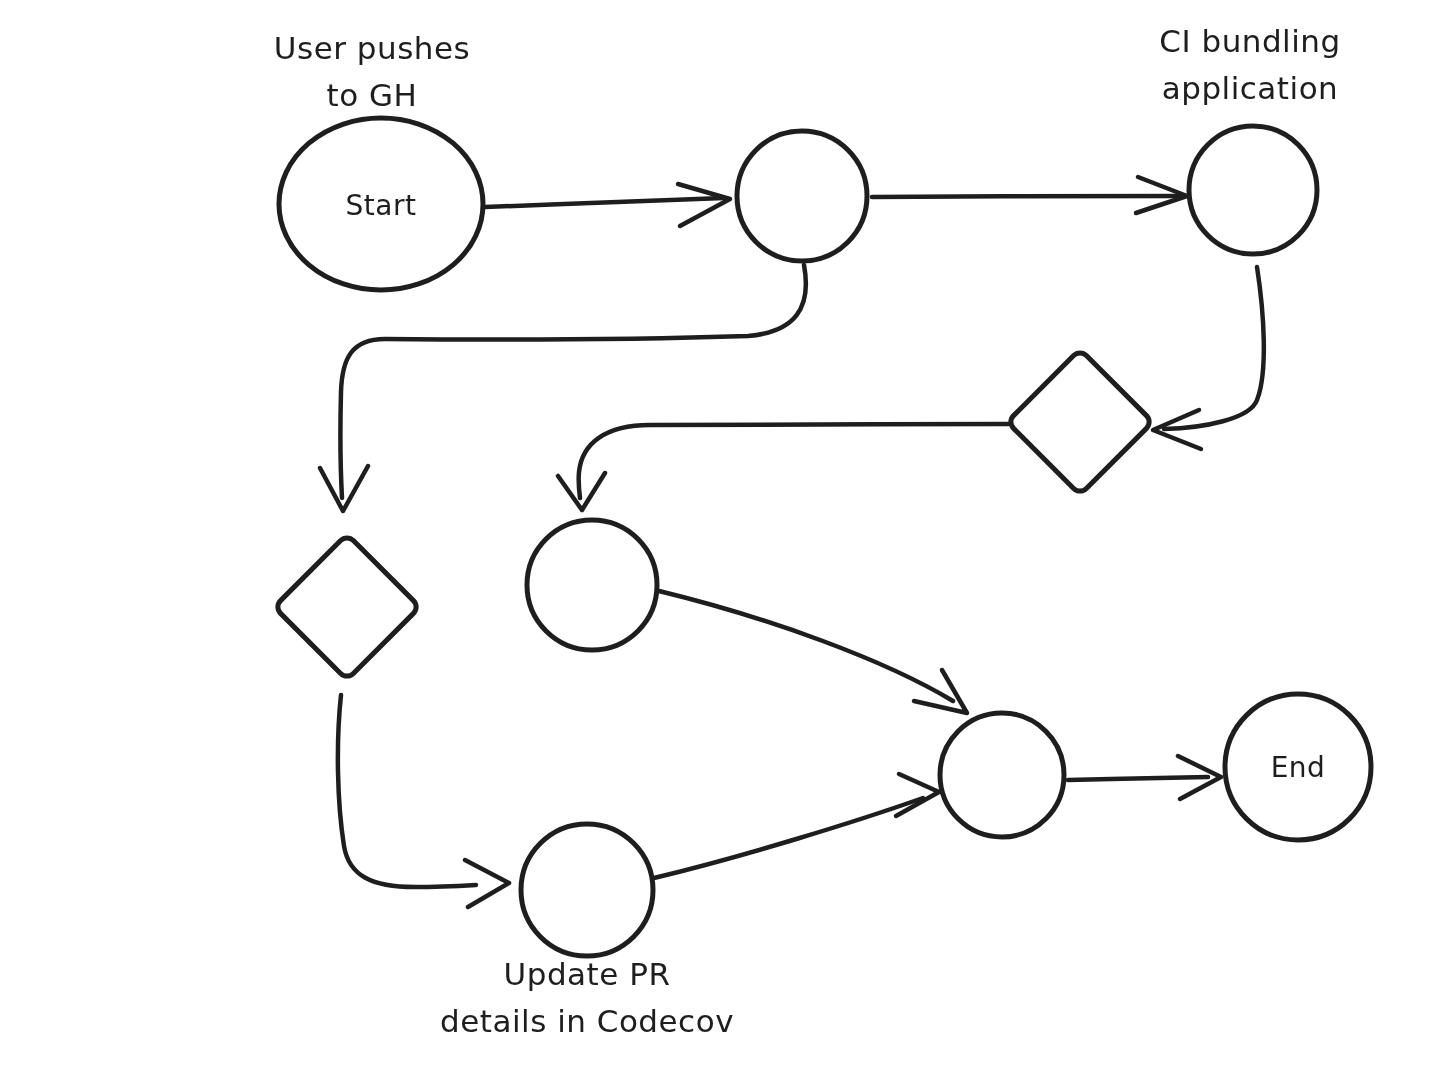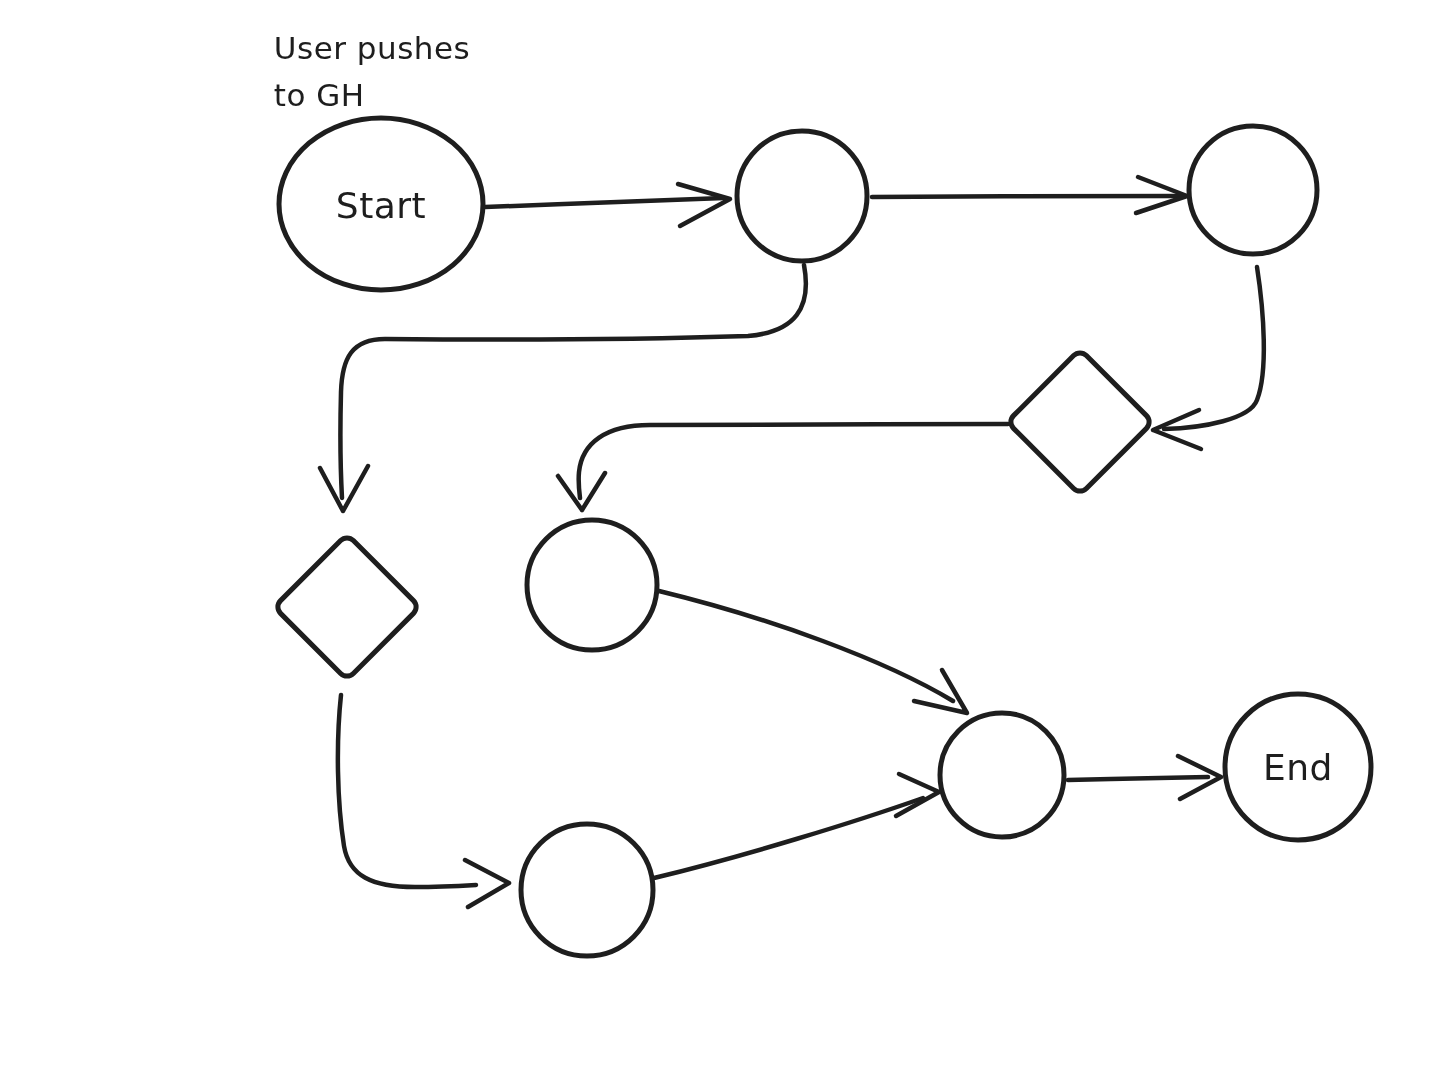--- a/index.html
+++ b/index.html
@@ -17,31 +17,32 @@
     color: #1e1e1e;
   }
   #diagram-svg {
     position: absolute;
     left: 0;
     top: 0;
   }
   .caption {
     position: absolute;
     transform: translateX(-50%);
+    text-align: center;
     white-space: pre-line;
     font-size: 31px;
     line-height: 47px;
     letter-spacing: 0.5px;
     color: #1e1e1e;
   }
   .node-label {
     position: absolute;
     transform: translate(-50%, -50%);
     text-align: right;
-    font-size: 36px;
+    font-size: 28px;
     letter-spacing: 0.5px;
     color: #1e1e1e;
     white-space: nowrap;
   }
   .shape {
     fill: none;
     stroke: #1e1e1e;
     stroke-width: 5;
     stroke-linecap: round;
     stroke-linejoin: round;
@@ -115,14 +116,18 @@
       <path class="edge" d="M 1068 780 C 1115 779 1165 778 1208 777"></path>
       <path class="edge" d="M 1178 756 L 1221 777 M 1180 799 L 1221 777"></path>
     </g>
   </svg>
 
   <div class="node-label" style="left:381px; top:205px">Start</div>
   <div class="node-label" style="left:1298px; top:767px">End</div>
 
   <div class="caption" style="left:372px; top:25px">User pushes
 to GH</div>
+  <div class="caption" style="left:1250px; top:18px">CI bundling
+application</div>
+  <div class="caption" style="left:587px; top:951px">Update PR
+details in Codecov</div>
 
 </div>
 
 </body></html>

